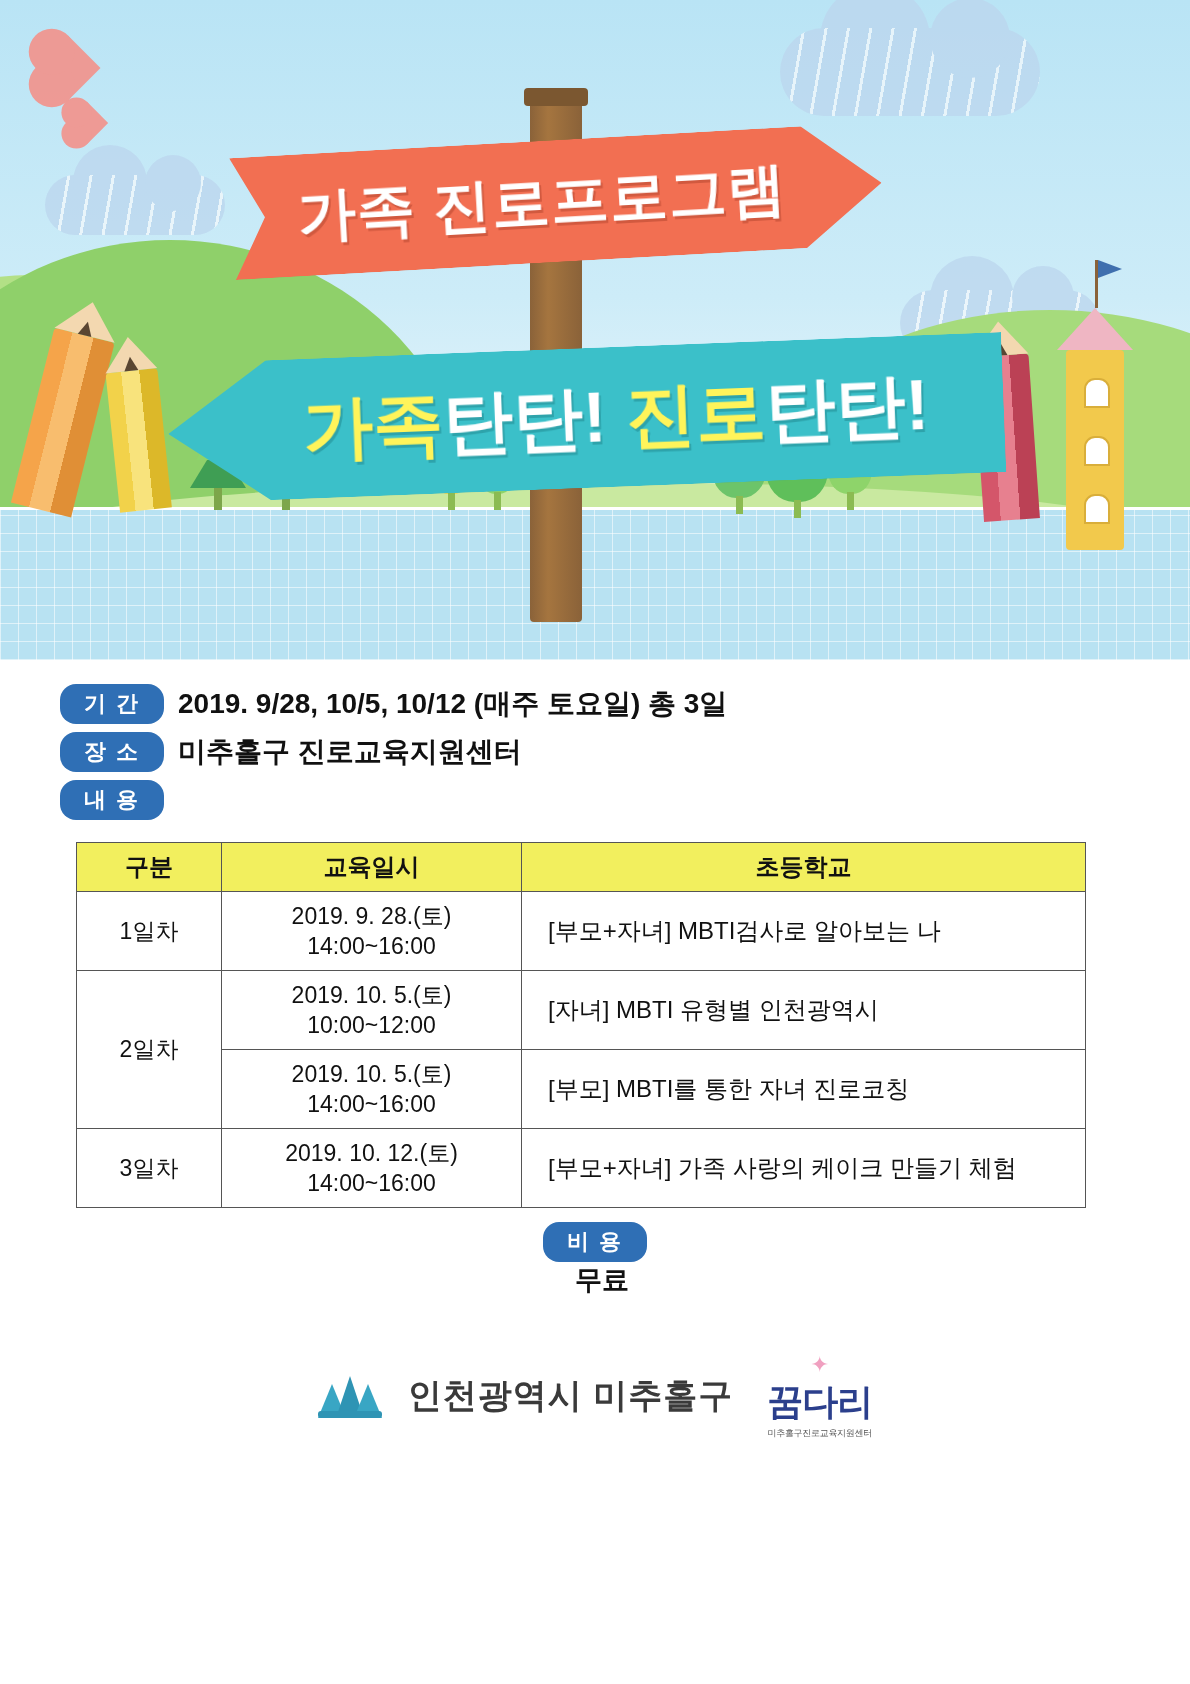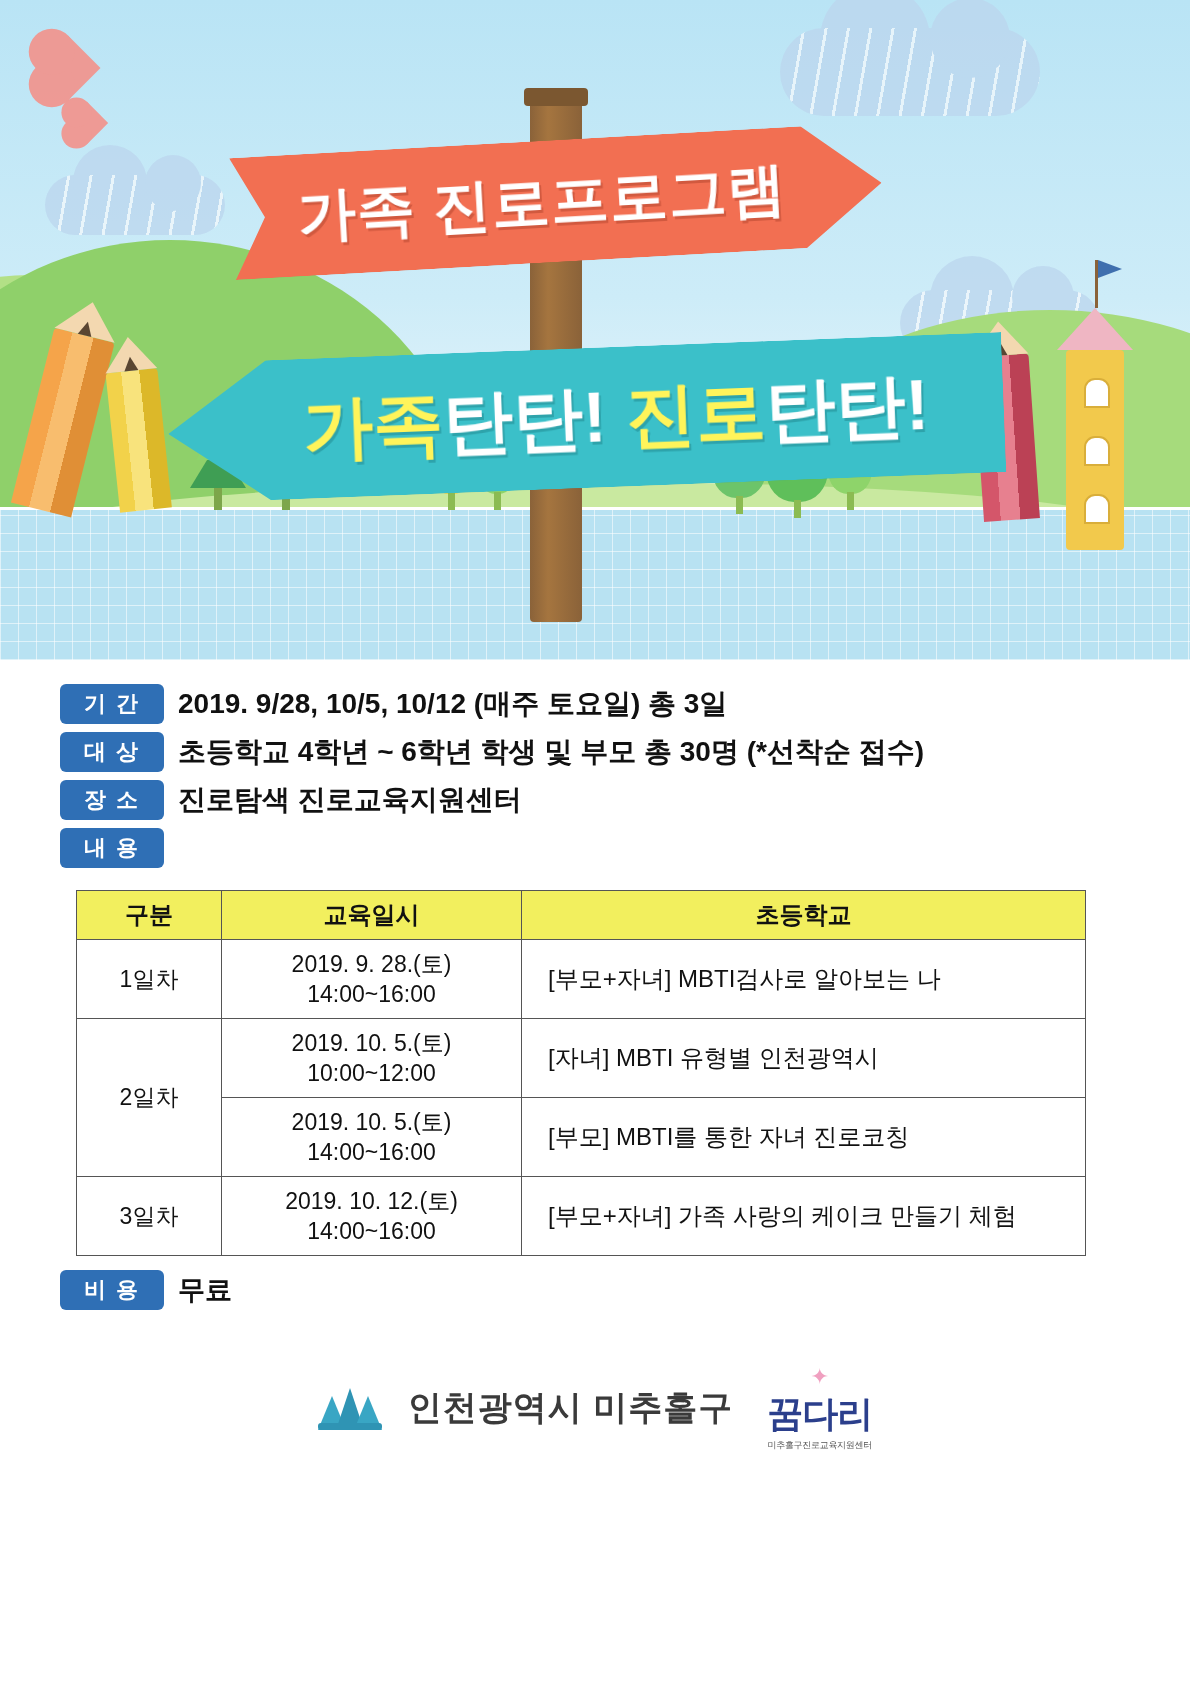--- a/index.html
+++ b/index.html
@@ -297,21 +297,21 @@
     display: flex;
     align-items: center;
     margin-bottom: 8px;
   }
   .pill {
     flex: none;
     background: #2f6fb5;
     color: #ffffff;
     font-size: 22px;
     font-weight: bold;
-    border-radius: 6px;
+    border-radius: 16px;
     padding: 5px 16px;
     min-width: 72px;
     text-align: center;
     letter-spacing: 2px;
   }
   .info-text {
     margin-left: 14px;
     font-size: 28px;
     font-weight: bold;
     color: #111111;
@@ -344,21 +344,21 @@
   table.schedule td.content-cell {
     text-align: left;
     padding-left: 26px;
     font-size: 24px;
   }
   .col-1 { width: 145px; }
   .col-2 { width: 300px; }
 
   
   .bottom-rows { margin-top: 14px; }
-  .bottom-rows .info-row { margin-bottom: 10px; }
+  .bottom-rows .info-row { margin-bottom: 10px; flex-direction: column; }
   .bottom-rows .info-text { font-size: 27px; }
   .bottom-rows .url {
     font-size: 21px;
     font-weight: normal;
   }
 
   
   .footer {
     margin-top: 54px;
     display: flex;
@@ -504,26 +504,22 @@
   </div>
 </div>
 
 <div class="content">
 
   <div class="info-row">
     <span class="pill">기 간</span>
     <span class="info-text">2019. 9/28, 10/5, 10/12 (매주 토요일) 총 3일</span>
   </div>
   <div class="info-row">
-    <span class="pill">대 상</span>
-    <span class="info-text">초등학교 4학년 ~ 6학년 학생 및 부모 총 30명 (*선착순 접수)</span>
-  </div>
-  <div class="info-row">
     <span class="pill">장 소</span>
-    <span class="info-text">진로탐색 진로교육지원센터</span>
+    <span class="info-text">미추홀구 진로교육지원센터</span>
   </div>
   <div class="info-row">
     <span class="pill">내 용</span>
   </div>
 
   <table class="schedule">
     <colgroup>
       <col class="col-1">
         <col class="col-2">
         <col>

